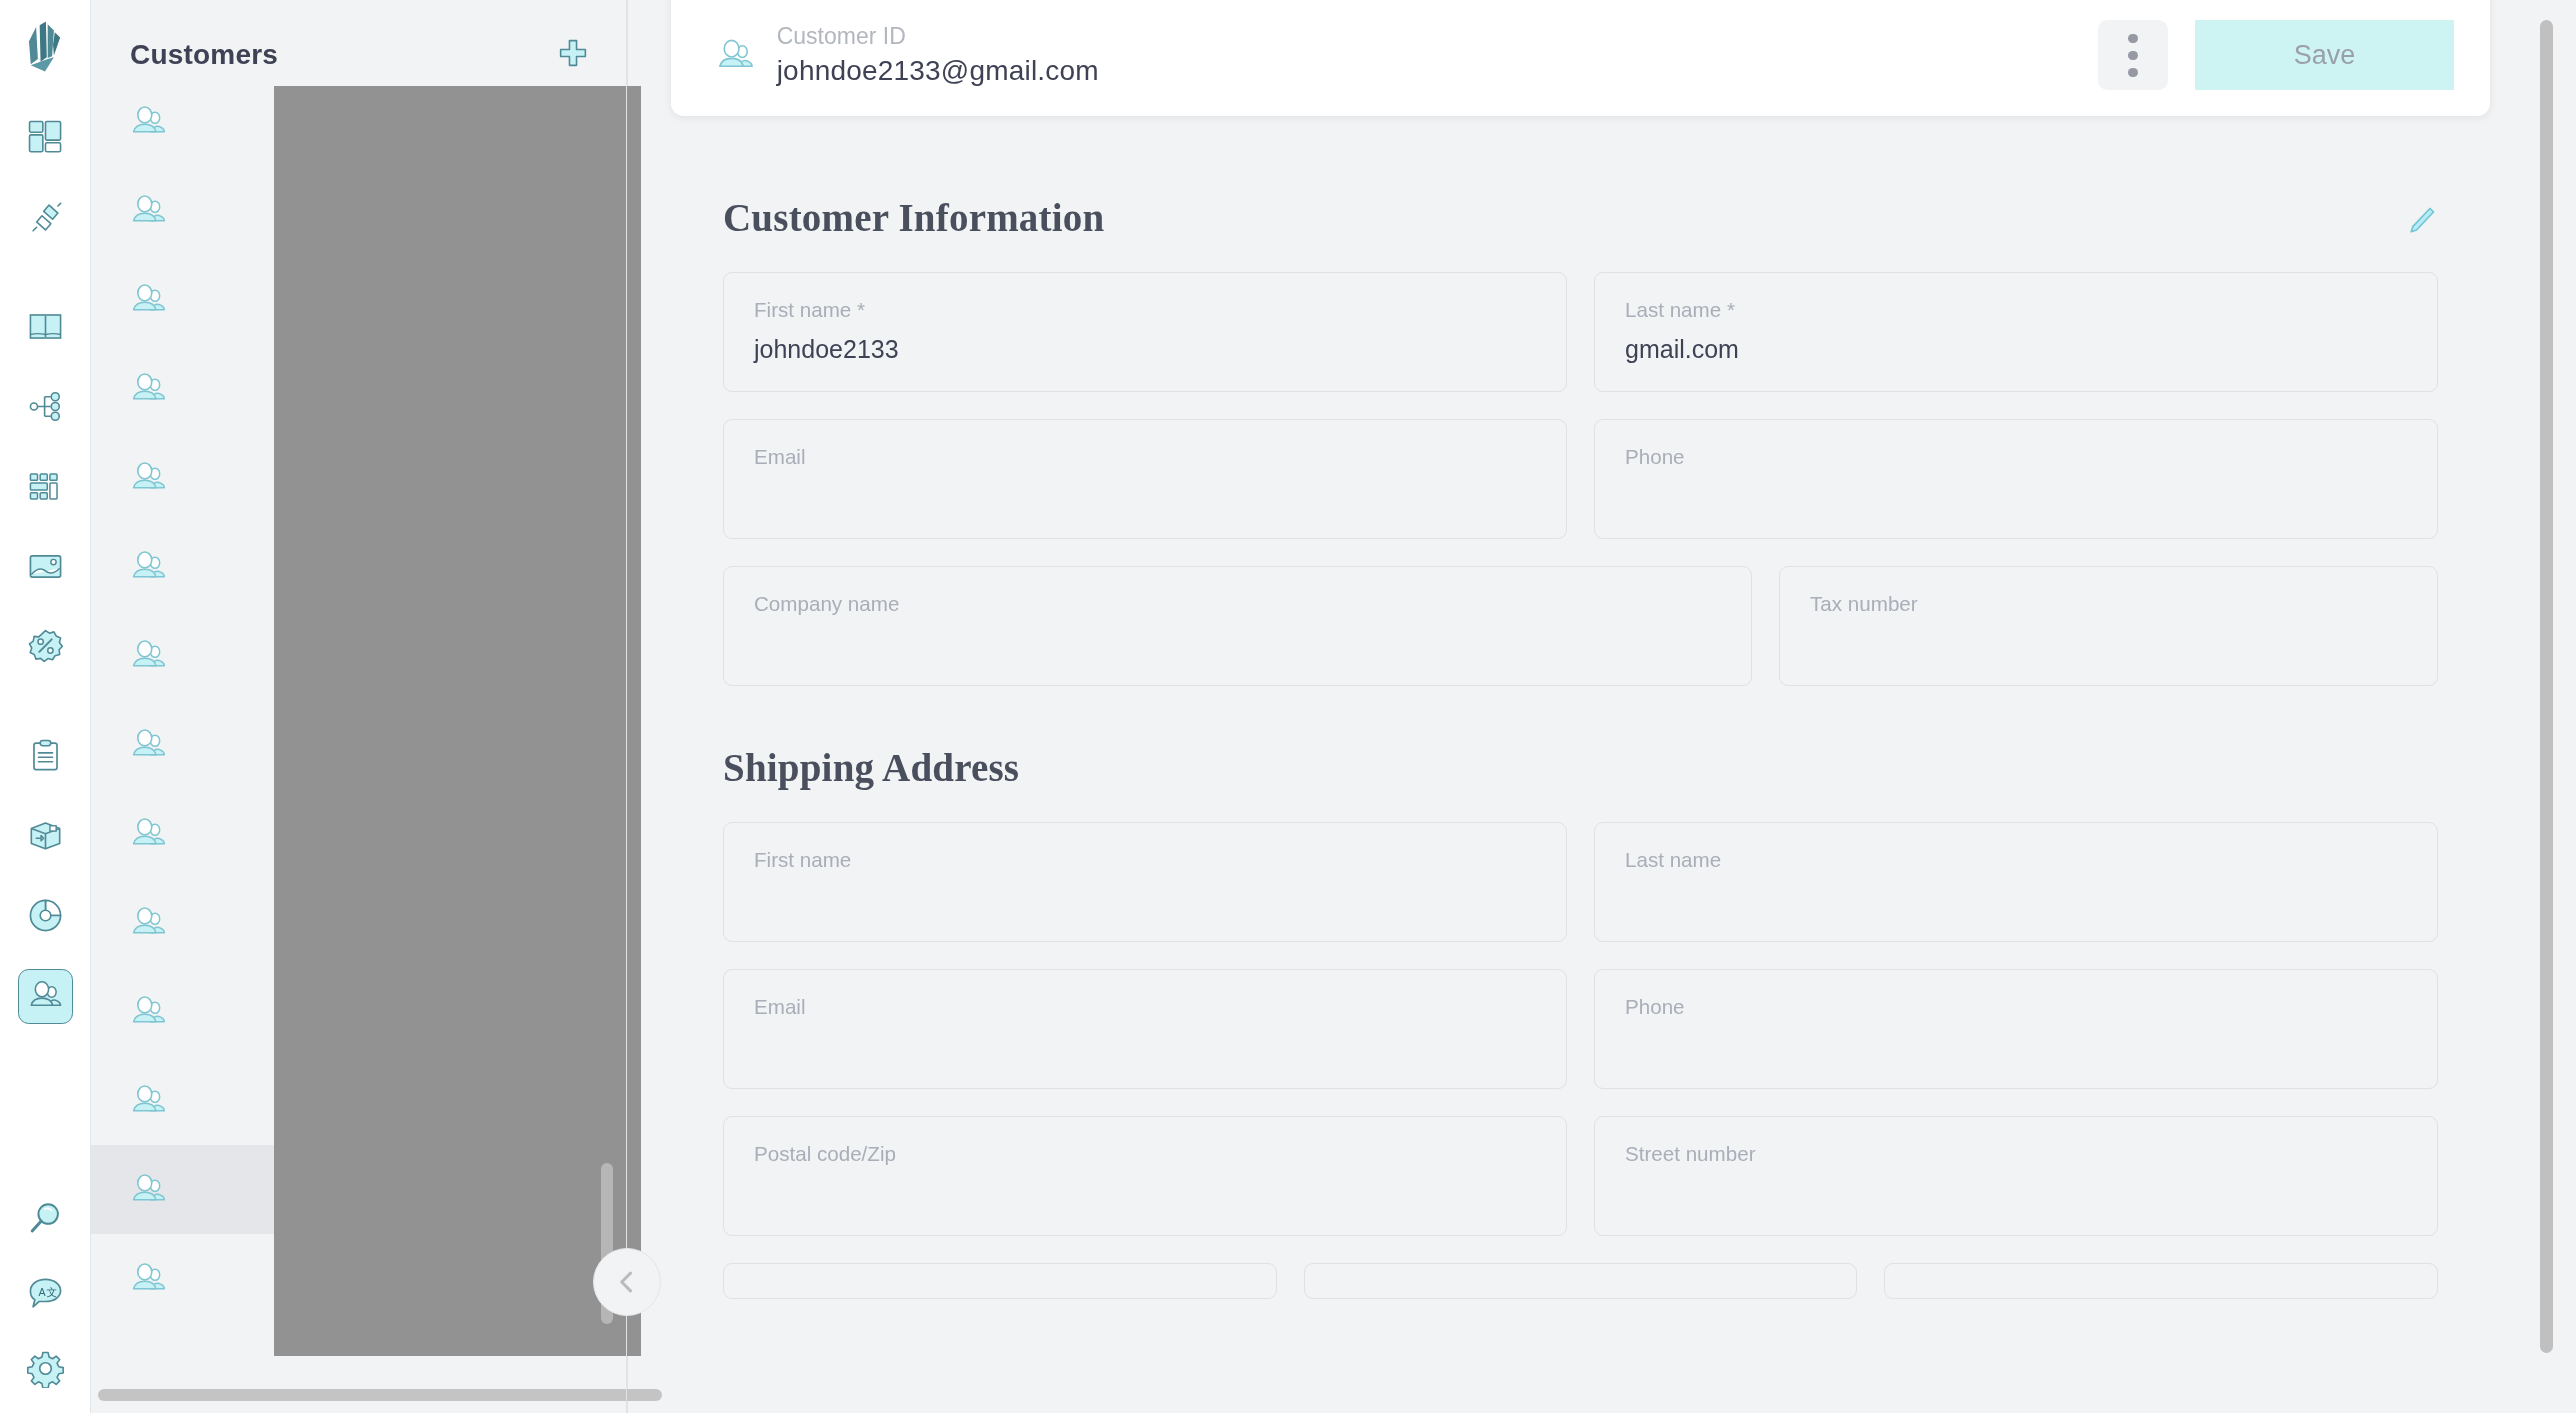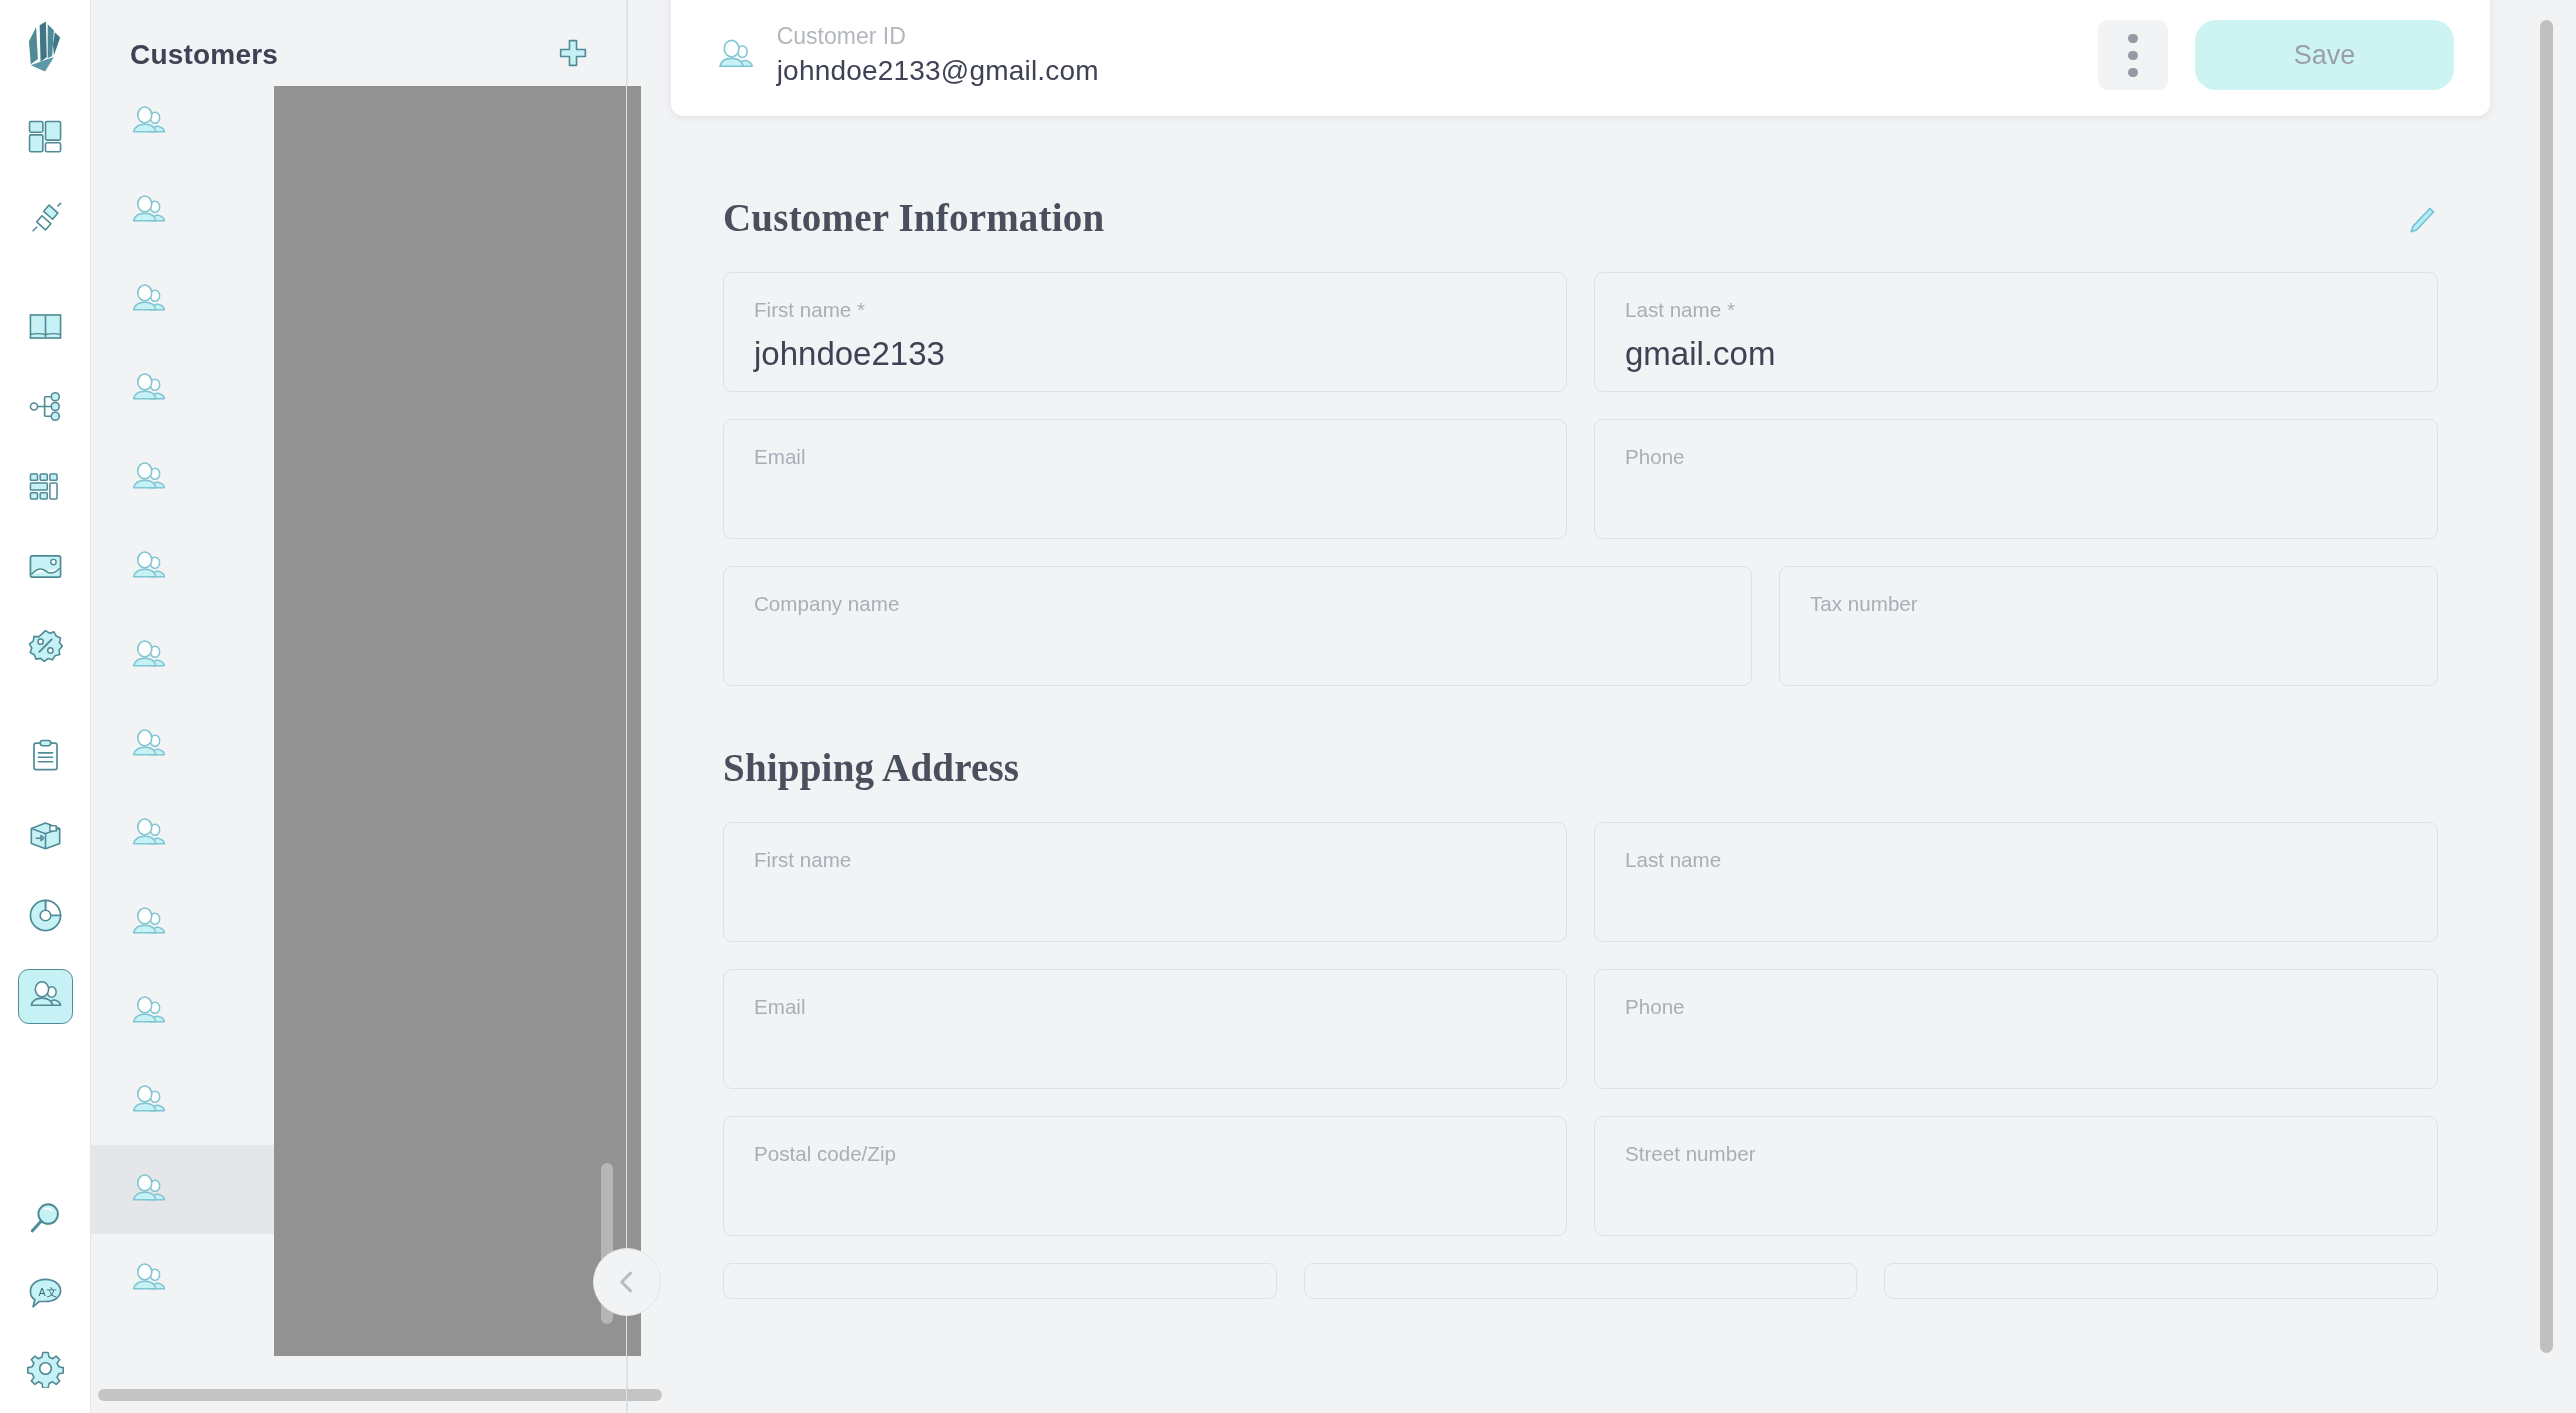--- a/index.html
+++ b/index.html
@@ -109,21 +109,21 @@
   .cust-id-label { font-size: 23px; color: #b2b6bd; margin-bottom: 5px; }
   .cust-id-value { font-size: 28px; font-weight: normal; color: #3f4254; letter-spacing: 0.2px; }
   .top-actions { display: flex; align-items: center; gap: 27px; padding-top: 14.3px; }
   .kebab-btn {
     width: 70px; height: 70px; border-radius: 9.8px;
     background: #f2f3f5; border: none;
     display: flex; flex-direction: column; align-items: center; justify-content: center; gap: 7.2px;
   }
   .kebab-dot { width: 9.8px; height: 9.8px; border-radius: 50%; background: #9699a3; }
   .save-btn {
-    width: 259px; height: 70px; border-radius: 21px;
+    width: 259px; height: 70px; border-radius: 1px;
     background: #cdf3f3; border: none;
     color: #9aa0ab; font-size: 27px;
     font-family: "Liberation Sans", sans-serif;
   }
 
   .content { position: absolute; left: 0; right: 0; top: 136px; bottom: 0; padding: 0 86px 0 43px; }
   .sec-head { display: flex; align-items: center; justify-content: space-between;
               margin-top: 59px; padding: 0 52px 0 52px; }
   .sec-title {
     font-family: "Liberation Serif", serif;
@@ -141,21 +141,21 @@
     height: 120px;
     padding: 25px 30px 0 30px;
     position: relative;
   }
   .field.half { flex: 1 1 0; }
   .field.wide { flex: 1.62 1 0; }
   .field.narrow { flex: 1 1 0; }
   .field.third { flex: 1 1 0; }
   .f-label { font-size: 20.6px; color: #a9aeb8; }
   .f-label .req { color: #a9aeb8; }
-  .f-value { font-size: 33px; color: #3f4254; margin-top: 12.5px; }
+  .f-value { font-size: 25px; color: #3f4254; margin-top: 12.5px; }
   .frow.stub .field { height: 36px; overflow: hidden; padding-top: 0; }
 </style>
 </head>
 <body>
 
 <div class="app">
 
   <div class="rail">
 
     <div class="logo">

